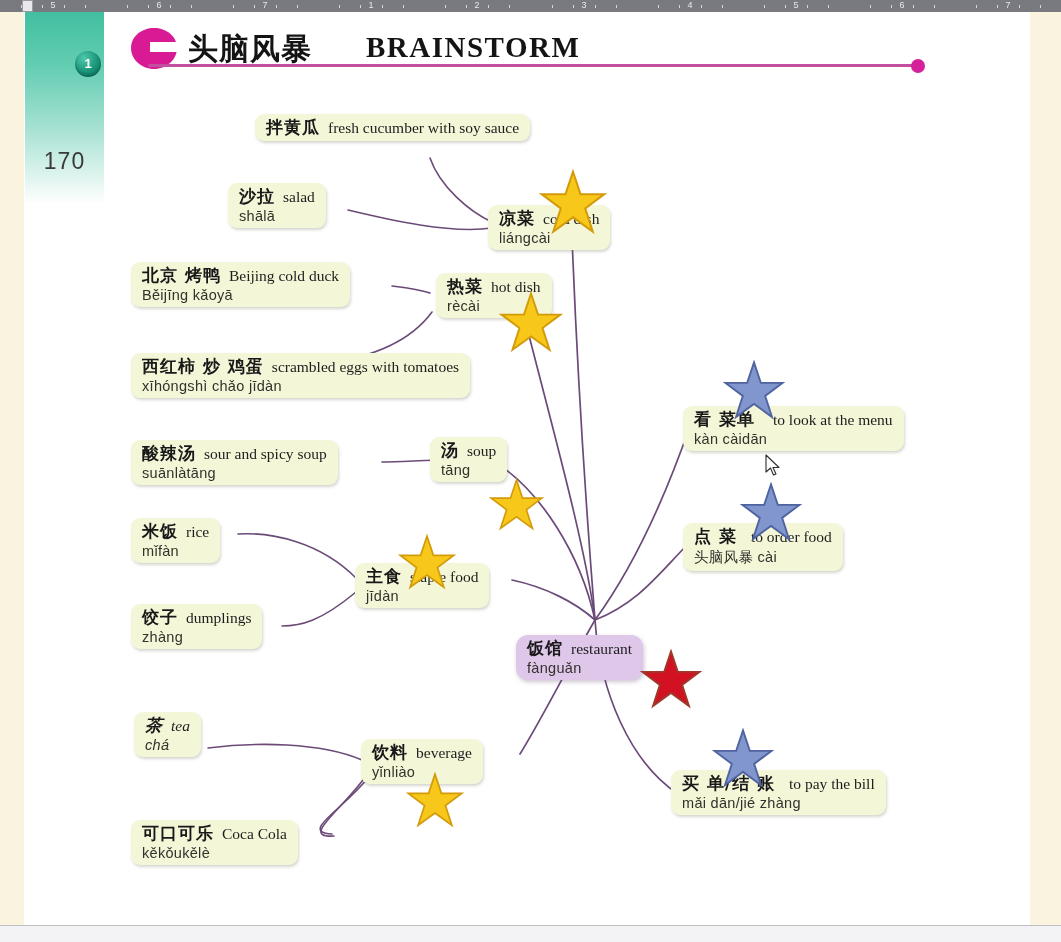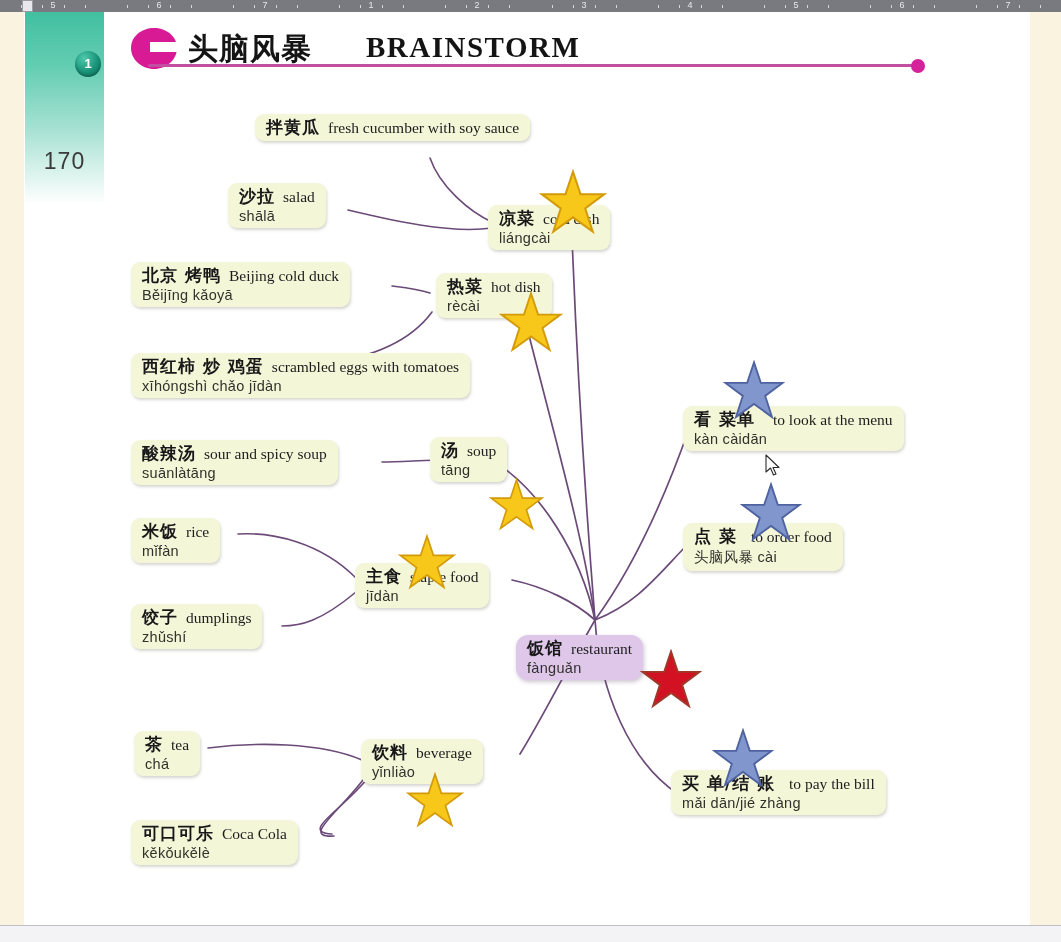--- a/index.html
+++ b/index.html
@@ -278,24 +278,24 @@
       <div class="row1">
         <span class="hz">米饭</span><span class="en">rice</span>
       </div>
       <span class="py">mǐfàn</span>
     </div>
 
     <div class="node" style="left:131px;top:592px;">
       <div class="row1">
         <span class="hz">饺子</span><span class="en">dumplings</span>
       </div>
-      <span class="py">zhǔshí</span>
-    </div>
-
-    <div class="node" style="left:134px;top:719px;">
+      <span class="py">zhàng</span>
+    </div>
+
+    <div class="node" style="left:134px;top:700px;font-style:italic;">
       <div class="row1">
         <span class="hz">茶</span><span class="en">tea</span>
       </div>
       <span class="py">chá</span>
     </div>
 
     <div class="node" style="left:131px;top:808px;">
       <div class="row1">
         <span class="hz">可口可乐</span><span class="en">Coca Cola</span>
       </div>

